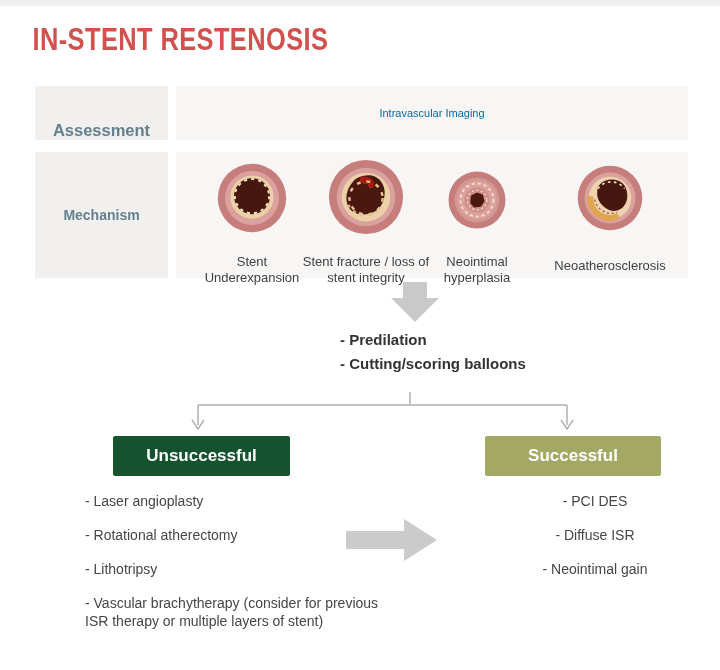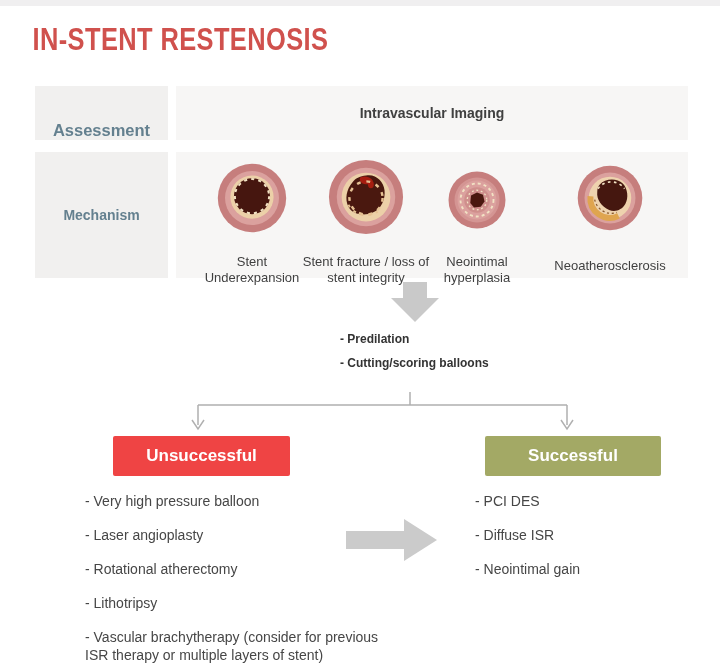--- a/index.html
+++ b/index.html
@@ -32,58 +32,58 @@
     color:#64808f;font-weight:bold;font-size:16.5px;
   }
   .row-content-box{
     position:absolute;left:176px;width:512px;
     background:#f7f6f5;
   }
   .assessment-label{top:86px;height:54px;align-items:flex-end;}
   .assessment-content{
     top:86px;height:54px;
     display:flex;align-items:center;justify-content:center;
-    color:#404040;font-weight:bold;font-size:14px;
+    color:#0369a1;font-weight:normal;font-size:11px;
   }
   .mechanism-label{top:152px;height:126px;font-size:14px;}
   .mechanism-panel{top:152px;height:126px;}
   .mech-item{position:absolute;}
   .mech-icon{display:block;}
   .mech-label{
     position:absolute;
     text-align:center;
     font-size:13px;line-height:1.25;color:#3f3f3f;
   }
   
   .down-arrow{position:absolute;left:385px;top:282px;}
   .right-arrow{position:absolute;left:346px;top:518px;}
   
   .treatment-list{
     position:absolute;left:340px;top:328px;
-    font-size:12px;font-weight:bold;color:#333333;line-height:23.5px;
+    font-size:15px;font-weight:bold;color:#333333;line-height:23.5px;
     white-space:nowrap;
   }
   
   .connector{position:absolute;left:0;top:0;pointer-events:none;}
   
   .outcome-box{
     position:absolute;top:436px;height:40px;border-radius:2px;
     display:flex;align-items:center;justify-content:center;
     color:#ffffff;font-weight:bold;font-size:17px;
   }
-  .outcome-unsuccessful{left:113px;width:177px;background:#ef4444;}
+  .outcome-unsuccessful{left:113px;width:177px;background:#14532d;}
   .outcome-successful{left:485px;width:176px;background:#a3a965;}
   
   .outcome-list{
     position:absolute;top:492px;
     font-size:14px;color:#464646;line-height:18px;
   }
   .outcome-list .li{margin-bottom:16px;}
   .list-left{left:85px;width:320px;}
-  .list-right{left:475px;width:200px;}
+  .list-right{left:495px;width:200px;text-align:center;}
 </style>
 </head>
 <body>
 
 <div class="canvas">
 
   <div class="top-strip"></div>
 
   <div class="title-wrap">
     <span class="title-text">IN-STENT RESTENOSIS</span>
@@ -169,21 +169,20 @@
   </svg>
 
   <div class="outcome-box outcome-unsuccessful">
     <span>Unsuccessful</span>
   </div>
   <div class="outcome-box outcome-successful">
     <span>Successful</span>
   </div>
 
   <div class="outcome-list list-left">
-    <div class="li">- Very high pressure balloon</div>
     <div class="li">- Laser angioplasty</div>
     <div class="li">- Rotational atherectomy</div>
     <div class="li">- Lithotripsy</div>
     <div class="li">- Vascular brachytherapy (consider for previous ISR therapy or multiple layers of stent)</div>
   </div>
 
   <svg class="right-arrow" width="92" height="44" viewBox="0 0 92 44">
     <polygon points="0,13 58,13 58,1 91,22 58,43 58,31 0,31" fill="#cbcbcb"></polygon>
   </svg>
 

